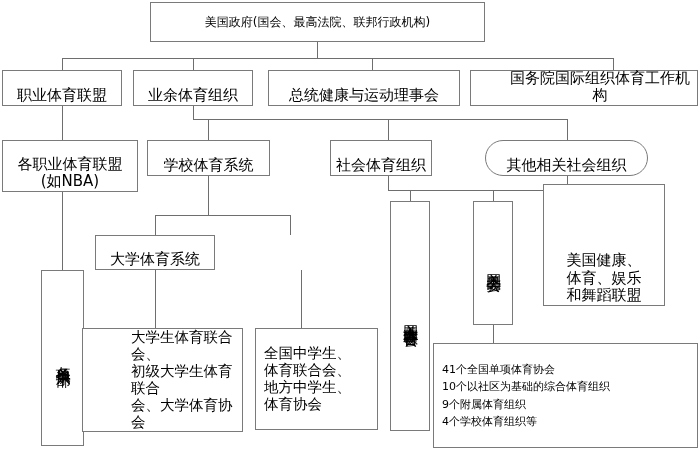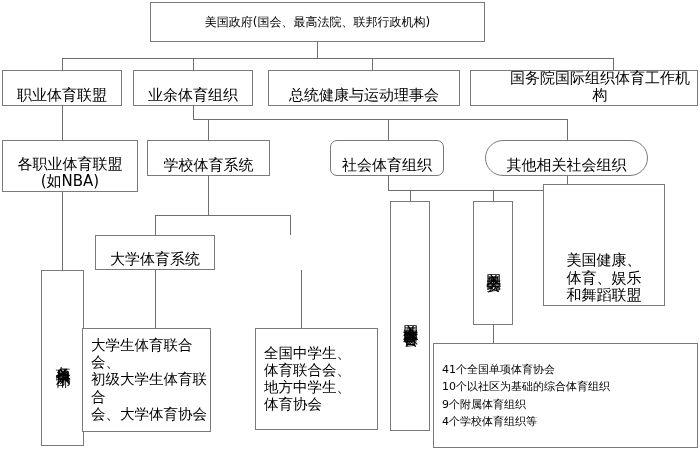--- a/index.html
+++ b/index.html
@@ -133,21 +133,21 @@
 
   <div class="node fs15" style="left:2px; top:140px; width:136px; height:52px;">
     <span class="txt">各职业体育联盟
 (如NBA)</span>
   </div>
 
   <div class="node fs15" style="left:147px; top:140px; width:123px; height:36px;">
     <span class="txt">学校体育系统</span>
   </div>
 
-  <div class="node fs15" style="left:330px; top:140px; width:114px; height:36px;border-radius:7px;">
+  <div class="node fs15" style="left:330px; top:140px; width:102px; height:36px;">
     <span class="txt">社会体育组织</span>
   </div>
 
   <div class="node fs15" style="left:485px; top:140px; width:163px; height:36px;border-radius:18px;">
     <span class="txt">其他相关社会组织</span>
   </div>
 
   <div class="node vert fs15" style="left:41px; top:270px; width:43px; height:176px;">
     <span class="txt">各单项俱乐部</span>
   </div>
@@ -164,21 +164,21 @@
   <div class="node vert fs15" style="left:473px; top:201px; width:40px; height:124px;">
     <span class="txt">美国奥委会</span>
   </div>
 
   <div class="node fs15" style="left:543px; top:184px; width:122px; height:122px;">
     <span class="txt">美国健康、
 体育、娱乐
 和舞蹈联盟</span>
   </div>
 
-  <div class="node left-align fs14" style="left:82px; top:328px; width:129px; height:104px;">
+  <div class="node left-align fs14" style="left:82px; top:328px; width:161px; height:104px;padding-left:40px;">
     <span class="txt">大学生体育联合会、
 初级大学生体育联合
 会、大学体育协会</span>
   </div>
 
   <div class="node left-align fs14" style="left:255px; top:328px; width:123px; height:102px;">
     <span class="txt">全国中学生、
 体育联合会、
 地方中学生、
 体育协会</span>

